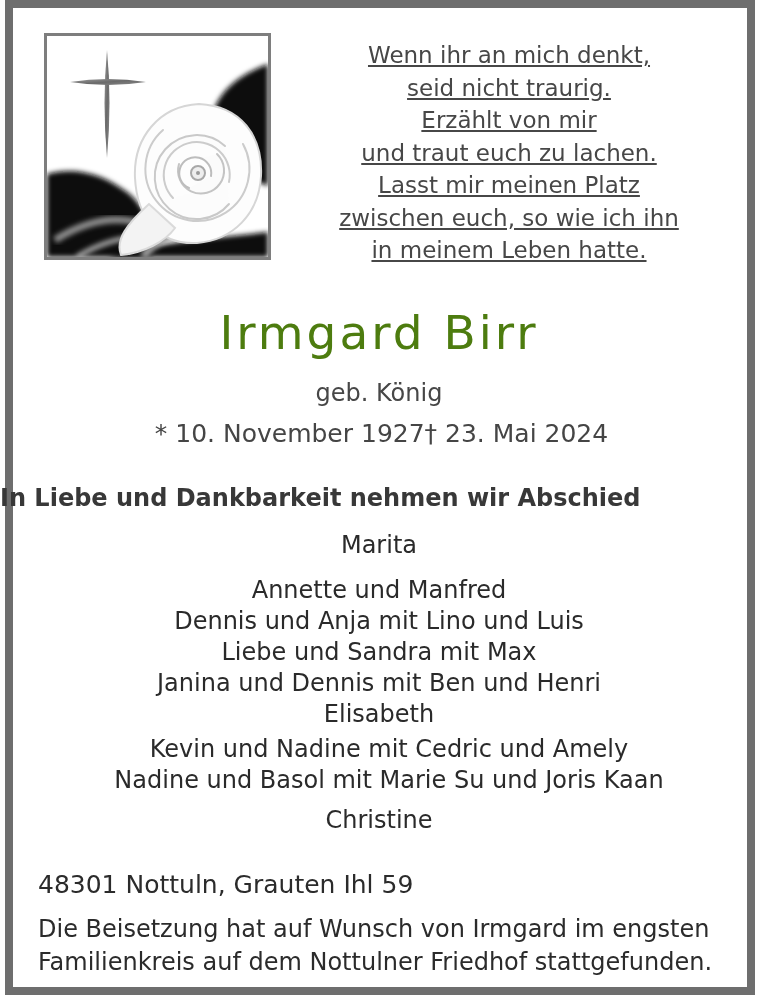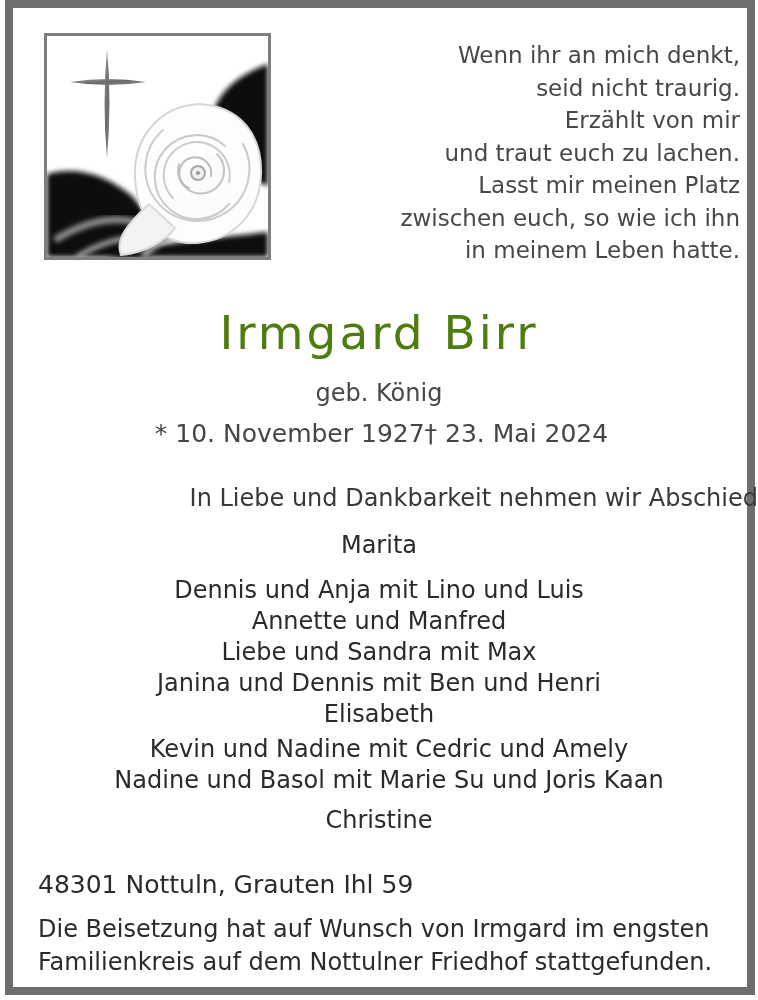--- a/index.html
+++ b/index.html
@@ -12,39 +12,39 @@
     position:absolute;top:0;left:5px;right:3px;bottom:5px;
     border:8px solid #6e6e6e;box-sizing:border-box;pointer-events:none;
   }
   .photo{
     position:absolute;left:44px;top:33px;width:227px;height:227px;
     border:3px solid #7e7e7e;box-sizing:border-box;background:#fff;
   }
   .photo svg{display:block;width:100%;height:100%;}
   .poem{
     position:absolute;left:278px;top:39px;width:462px;
-    text-align:right;font-size:23px;line-height:32.5px;color:#474747;
+    text-align:center;font-size:23px;line-height:32.5px;color:#474747;text-decoration:underline;
   }
   .name{
     position:absolute;left:0;right:0;top:300px;margin:0;
     text-align:center;font-size:47px;font-weight:400;letter-spacing:3px;
     color:#4d7c0f;line-height:66px;
   }
   .maiden{
     position:absolute;left:0;right:0;top:378px;
     text-align:center;font-size:24px;line-height:30px;color:#474747;
   }
   .dates{
     position:absolute;left:75px;right:70px;top:419px;
     display:flex;justify-content:center;
     font-size:25px;line-height:30px;color:#454545;
   }
   .farewell{
     position:absolute;left:0;right:0;top:483px;
-    text-align:right;font-size:24px;line-height:30px;color:#383838;
+    text-align:left;font-size:24px;line-height:30px;color:#383838;font-weight:bold;
   }
   .mourners{
     position:absolute;left:0;right:0;top:530px;
     text-align:center;font-size:24px;color:#2a2a2a;
   }
   .mourners div{line-height:31px;}
   .group{margin:0;}
   .g2{margin-top:14px;}
   .g3{}
   .g4{margin-top:4px;padding-left:20px;}
@@ -130,22 +130,22 @@
     <span>† 23. Mai 2024</span>
   </div>
 
   <div class="farewell">In Liebe und Dankbarkeit nehmen wir Abschied</div>
 
   <div class="mourners">
     <div class="group g1">
       <div>Marita</div>
     </div>
     <div class="group g2">
+      <div>Annette und Manfred</div>
       <div>Dennis und Anja mit Lino und Luis</div>
-      <div>Annette und Manfred</div>
       <div>Liebe und Sandra mit Max</div>
       <div>Janina und Dennis mit Ben und Henri</div>
     </div>
     <div class="group g3">
       <div>Elisabeth</div>
     </div>
     <div class="group g4">
       <div>Kevin und Nadine mit Cedric und Amely</div>
       <div>Nadine und Basol mit Marie Su und Joris Kaan</div>
     </div>

